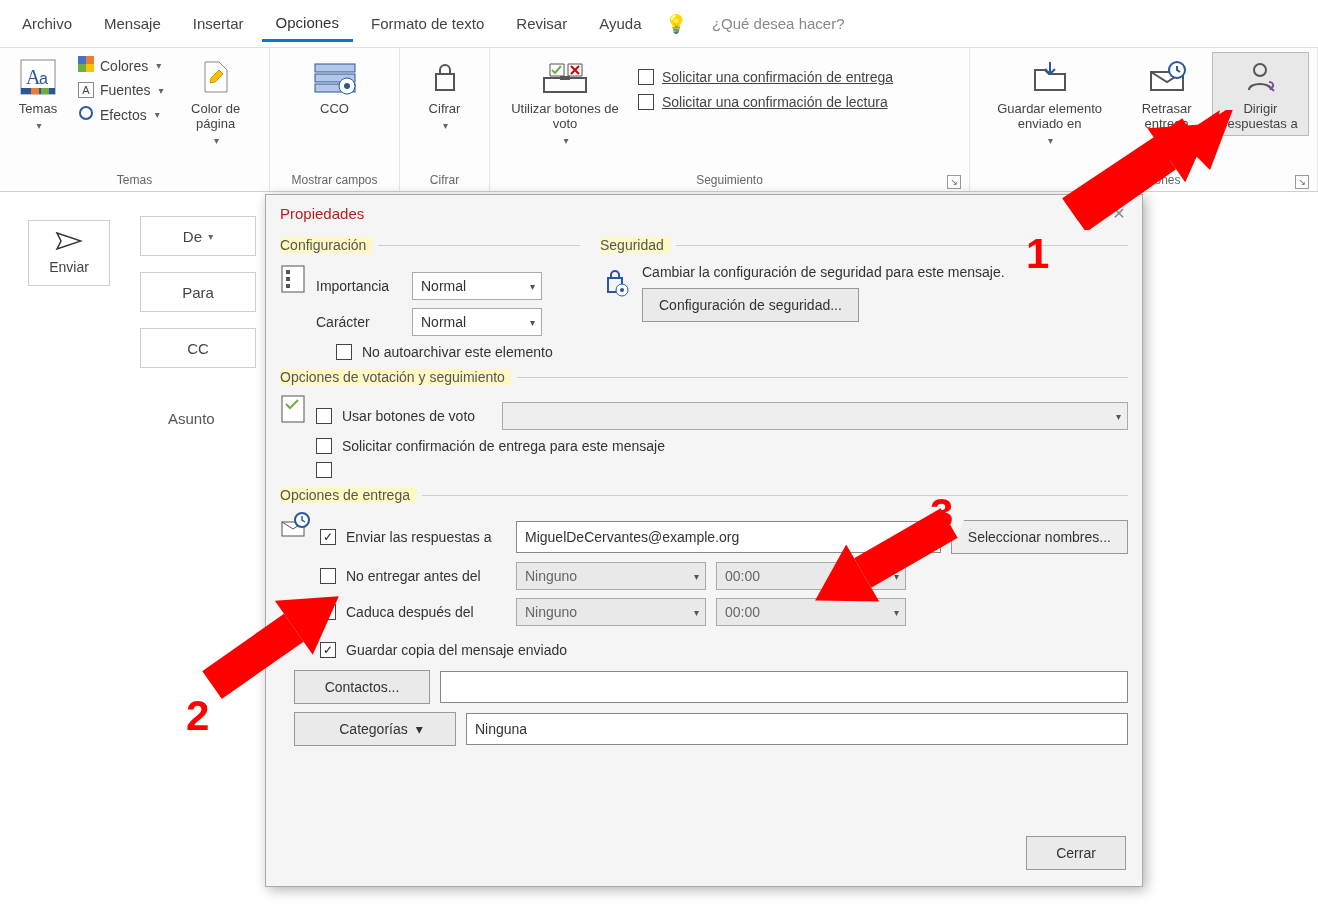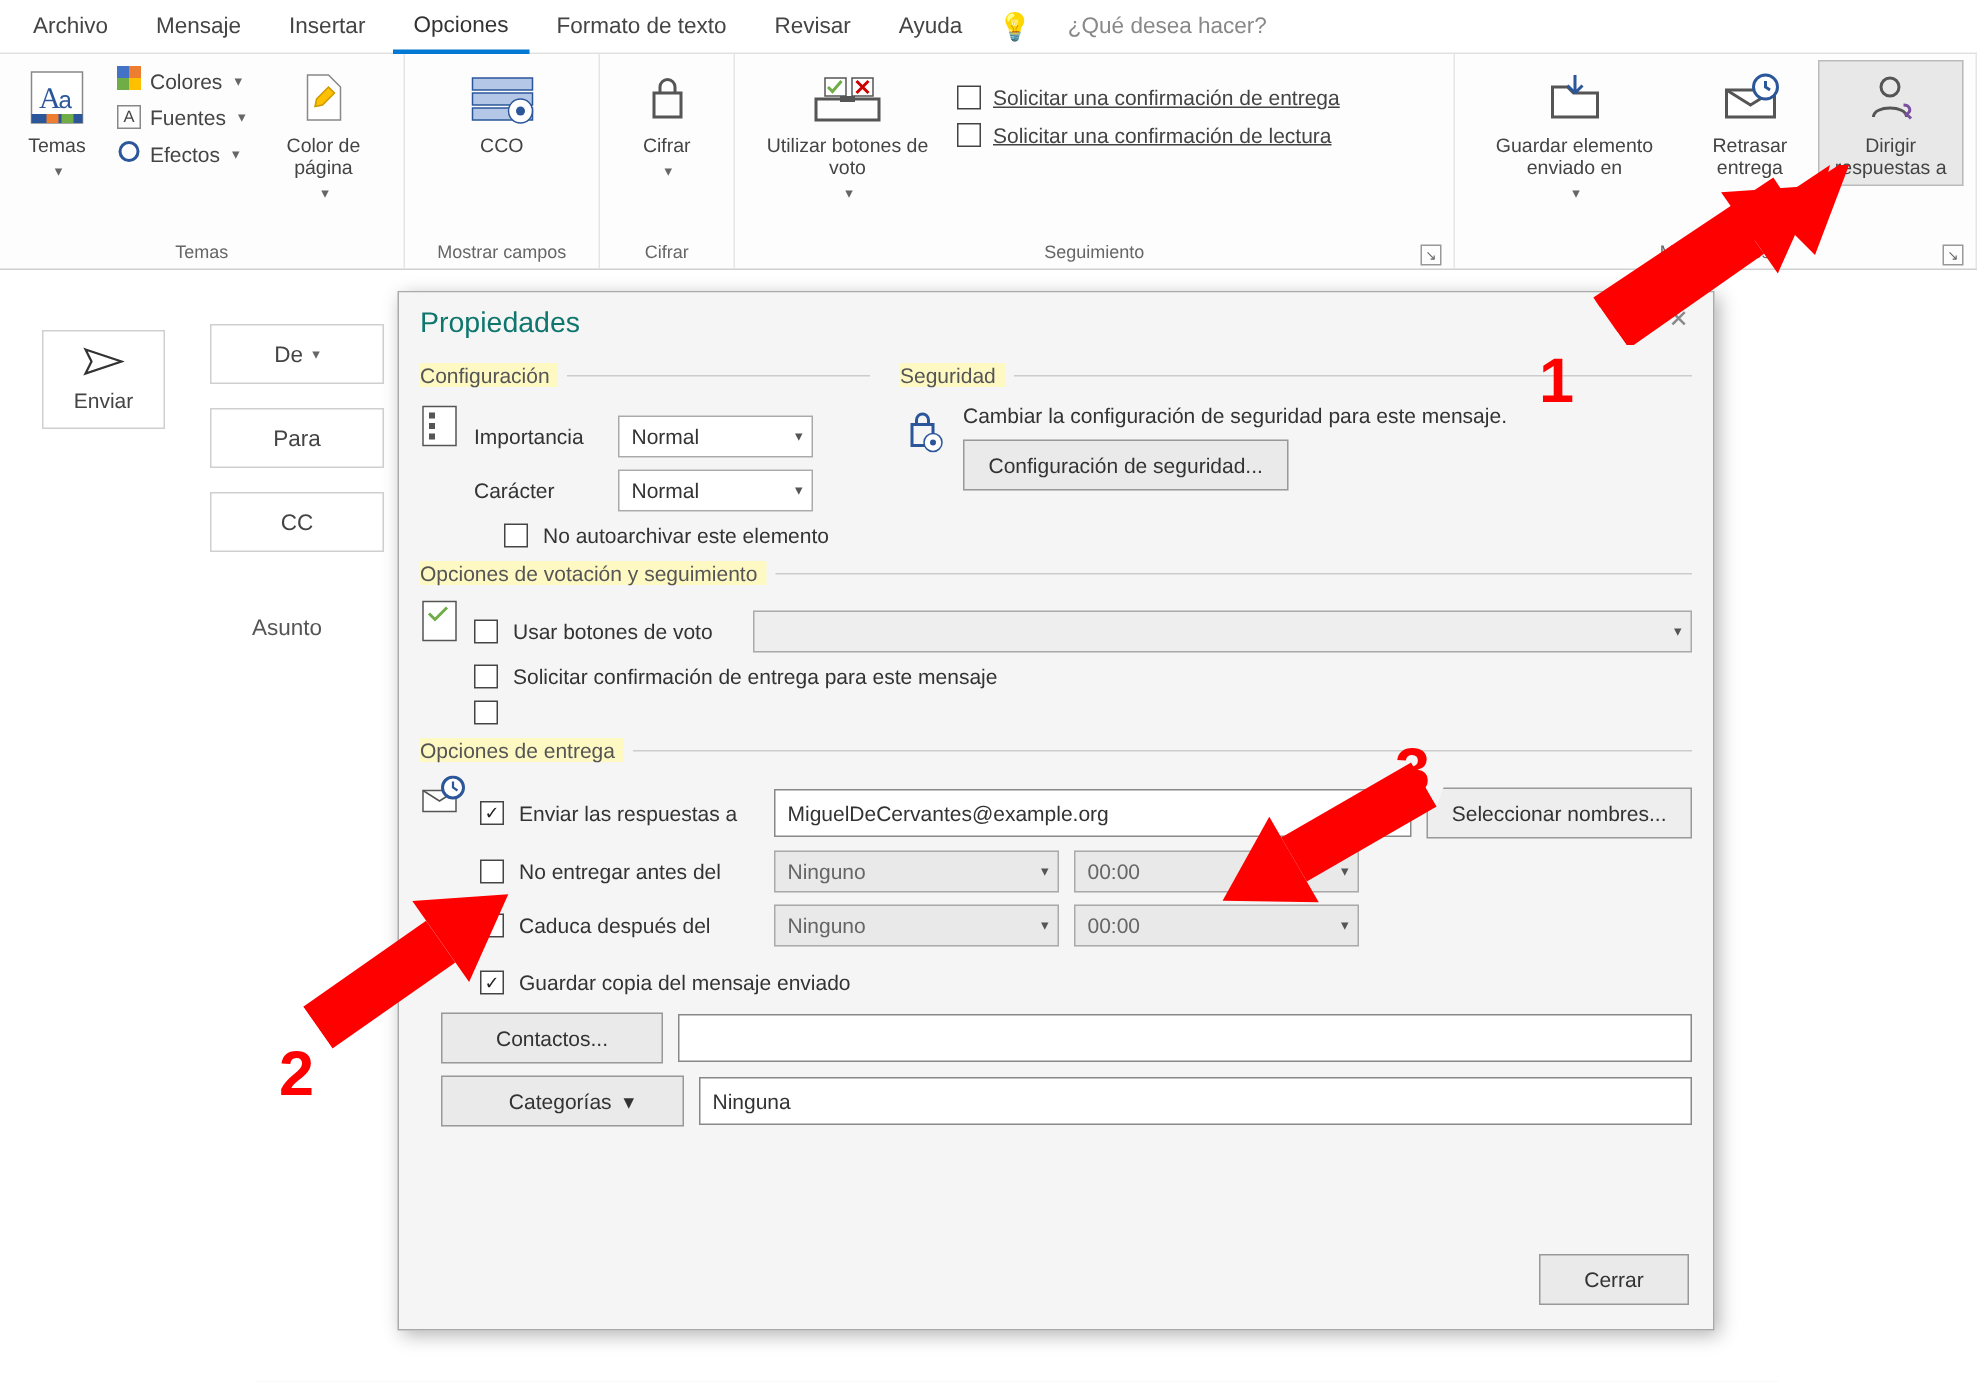--- a/index.html
+++ b/index.html
@@ -10,21 +10,21 @@
     background: #fff;
     color: #444;
     width: 1318px;
     height: 921px;
     overflow: hidden;
     position: relative;
   }
   .tabs {
     display: flex;
     align-items: center;
-    height: 36px;
+    height: 48px;
     padding: 0 8px;
     gap: 4px;
     border-bottom: 1px solid #e1e1e1;
   }
   .tab {
     padding: 8px 14px;
     font-size: 15px;
     color: #444;
     cursor: pointer;
   }
@@ -88,21 +88,21 @@
   .from { width:116px;}
   .para { width:116px;}
   .cc { width:116px;}
   .asunto-label { position:absolute; left:168px; top:410px; font-size:15px; color:#555;}
   
   .dialog {
     position:absolute; left:265px; top:194px; width:878px; height:693px;
     background:#f5f5f5; border:1px solid #aaa; box-shadow: 3px 3px 12px rgba(0,0,0,.3);
     font-size:14px; color:#333;
   }
-  .dialog-title { padding:10px 14px; font-size:19px; color:#0f766e; background:#f5f5f5;}
+  .dialog-title { padding:10px 14px; font-size:15px; color:#b91c1c; background:#f5f5f5;}
   .dialog-close { position:absolute; right:8px; top:6px; width:30px; height:24px; display:flex;align-items:center;justify-content:center; color:#888; font-size:16px; }
   .dialog-body { padding: 4px 14px 10px 14px; }
   .fieldset-label {
     color:#555; padding-right:6px; background:#fef9c3; position:relative;
   }
   .fieldset {
     margin-top:8px;
   }
   .fs-line {
     display:flex; align-items:center; gap:6px; color:#555; position:relative; height:18px;
@@ -457,21 +457,21 @@
               </div>
           </div>
           <div class="row" style="margin-top:16px;">
               <span class="checkbox checked"></span>
               <span>Guardar copia del mensaje enviado</span>
             </div>
         </div>
       </div>
 
       <div class="row" style="margin-top:12px; margin-left:14px;">
-        <div class="dbtn" style="width:148px;">Contactos...</div>
+        <div class="dbtn" style="width:136px;">Contactos...</div>
         <div class="dinput" style="flex:1;"></div>
       </div>
       <div class="row" style="margin-left:14px;">
         <div class="dbtn" style="width:162px; gap:8px;padding-left:28px;">
             <span>Categorías</span>
             <span>▾</span>
           </div>
         <div class="dinput" style="flex:1;">Ninguna</div>
       </div>
     </div>

